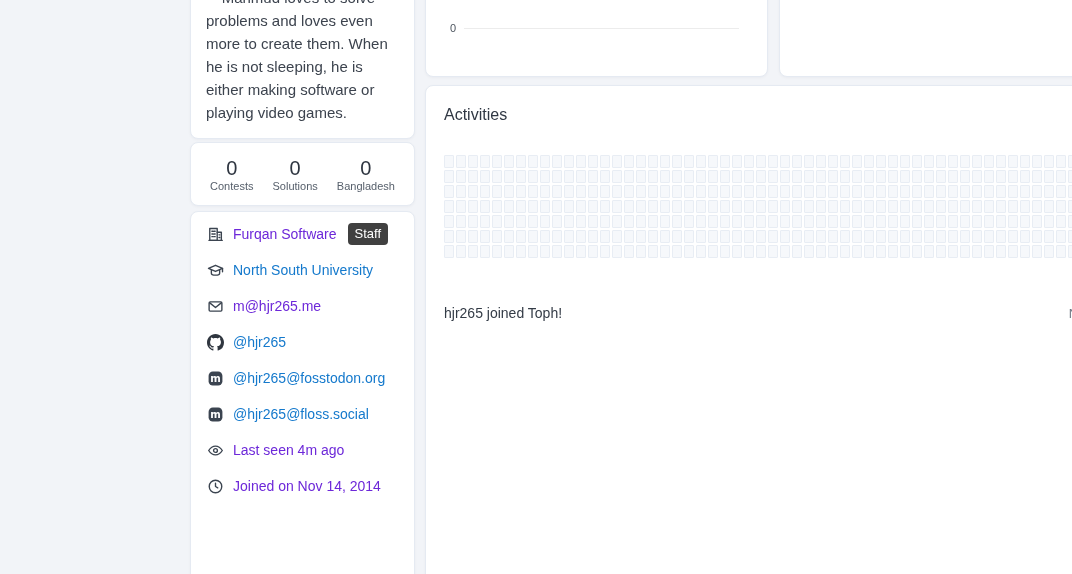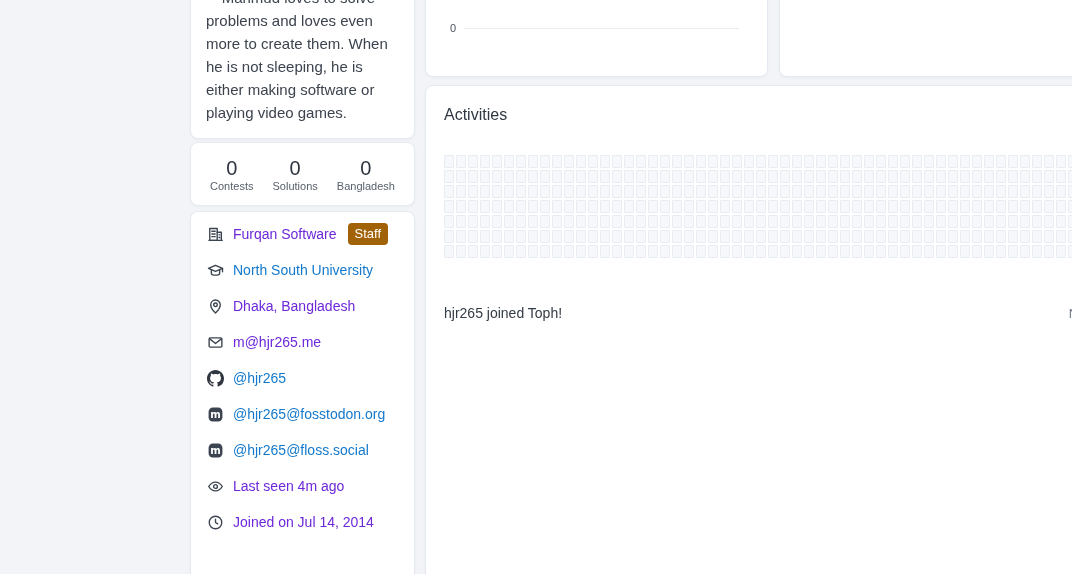--- a/index.html
+++ b/index.html
@@ -33,21 +33,21 @@
   .stat-label { font-size: 11px; color: #565f6b; margin-top: 1px; text-align: right; }
 
   
   .details-card { left: 190px; top: 211px; width: 225px; height: 400px; padding: 4px 16px; }
   .detail-item { height: 36px; display: flex; align-items: center; gap: 9px; font-size: 14px; }
   .detail-item .icon { width: 17px; height: 17px; flex: 0 0 17px; display: inline-flex; }
   .detail-item .icon svg { width: 17px; height: 17px; }
   .detail-text { color: #6d28d9; white-space: nowrap; }
   .detail-text.link { color: #1479cc; }
   .staff-badge {
-    background: #a16207; color: #ffffff;
+    background: #404040; color: #ffffff;
     font-size: 13px; line-height: 13px;
     padding: 4px 7px 5px 7px; border-radius: 4px; margin-left: 2px;
   }
 
   
   .chart-card-left { left: 425px; top: -45px; width: 343px; height: 122px; }
   .axis-row { position: absolute; left: 0; right: 0; top: 66px; display: flex; align-items: center; }
   .axis-label { width: 38px; text-align: right; font-size: 11px; color: #4d555f; padding-right: 8px; }
   .axis-line { flex: 1; height: 1px; background: #ececec; margin-right: 28px; }
   .chart-card-right { left: 779px; top: -45px; width: 386px; height: 122px; }
@@ -110,31 +110,20 @@
           <g class="ic">
             <path d="M1.4 6L8 3.1 14.6 6 8 8.9z"></path>
             <path d="M4.1 7.4v3.1c0 1 1.9 1.9 3.9 1.9s3.9-.9 3.9-1.9V7.4"></path>
             <path d="M14.6 6v3.2"></path>
           </g>
         </svg>
     </span>
     <span class="detail-text link">North South University</span>
   </div>
 
-  <div class="detail-item">
-    <span class="icon">
-      <svg viewBox="0 0 16 16">
-          <g class="ic">
-            <path d="M8 14.2S12.5 9.9 12.5 6.4a4.5 4.5 0 1 0-9 0C3.5 9.9 8 14.2 8 14.2z"></path>
-            <circle cx="8" cy="6.4" r="1.7"></circle>
-          </g>
-        </svg>
-    </span>
-    <span class="detail-text">Dhaka, Bangladesh</span>
-  </div>
 
   <div class="detail-item">
     <span class="icon">
       <svg viewBox="0 0 16 16">
           <g class="ic">
             <rect x="2" y="3.6" width="12" height="8.8" rx="1"></rect>
             <path d="M2.6 4.6L8 9l5.4-4.4"></path>
           </g>
         </svg>
     </span>
@@ -185,21 +174,21 @@
 
   <div class="detail-item">
     <span class="icon">
       <svg viewBox="0 0 16 16">
           <g class="ic">
             <circle cx="8" cy="8" r="5.9"></circle>
             <path d="M8 4.9V8l2.1 1.3"></path>
           </g>
         </svg>
     </span>
-    <span class="detail-text">Joined on Jul 14, 2014</span>
+    <span class="detail-text">Joined on Nov 14, 2014</span>
   </div>
 
 </div>
 
 <div class="card chart-card-left">
   <div class="axis-row">
     <span class="axis-label">0</span>
     <span class="axis-line"></span>
   </div>
 </div>

